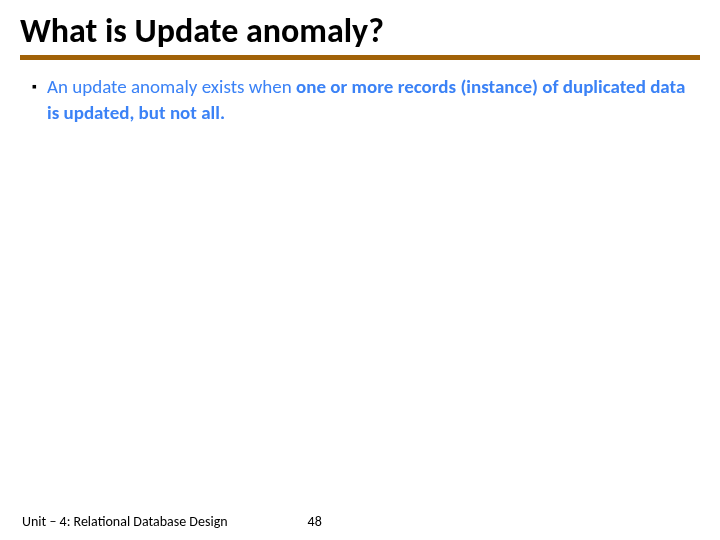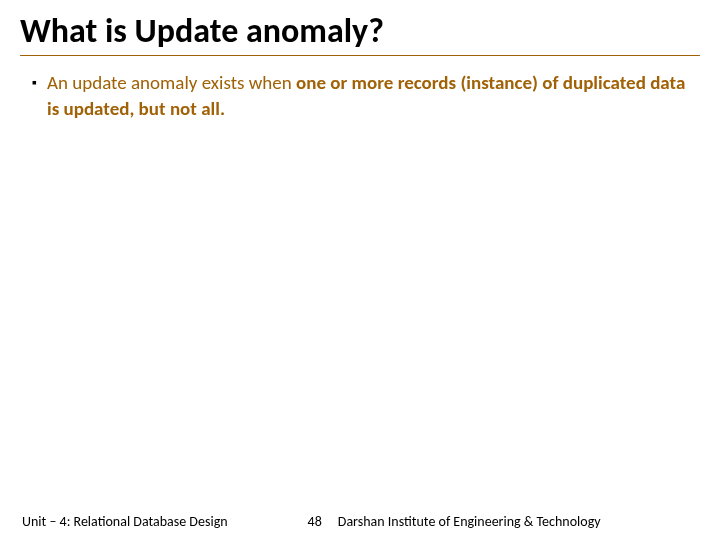--- a/index.html
+++ b/index.html
@@ -20,42 +20,42 @@
       height: 100%;
       padding: 12px 20px 0 20px;
       display: flex;
       flex-direction: column;
     }
     .title {
       font-size: 34px;
       font-weight: bold;
       color: #000000;
       padding-bottom: 6px;
-      border-bottom: 1px solid #a16207;
+      border-bottom: 5px solid #a16207;
       margin-bottom: 14px;
       line-height: 1.1;
     }
     .content {
       flex: 1;
       padding-left: 12px;
     }
     .bullet-item {
       display: flex;
       align-items: flex-start;
       gap: 10px;
     }
     .bullet-marker {
       font-size: 14px;
       color: #000;
       line-height: 26px;
       flex-shrink: 0;
     }
     .bullet-text {
       font-size: 19px;
-      color: #a16207;
+      color: #3b82f6;
       line-height: 1.35;
     }
     .bold {
       font-weight: bold;
     }
     .footer {
       position: absolute;
       bottom: 10px;
       left: 0;
       width: 100%;
@@ -90,15 +90,14 @@
       <span class="bullet-marker">▪</span>
       <span class="bullet-text">
         <span>An update anomaly exists when </span><span class="bold">one or more records (instance) of duplicated data is updated, but not all.</span>
       </span>
     </div>
   </div>
 
   <div class="footer">
     <span class="footer-left">Unit – 4: Relational Database Design</span>
     <span class="footer-center">48</span>
-    <span class="footer-right">Darshan Institute of Engineering &amp; Technology</span>
   </div>
 </div>
 
 </body></html>

